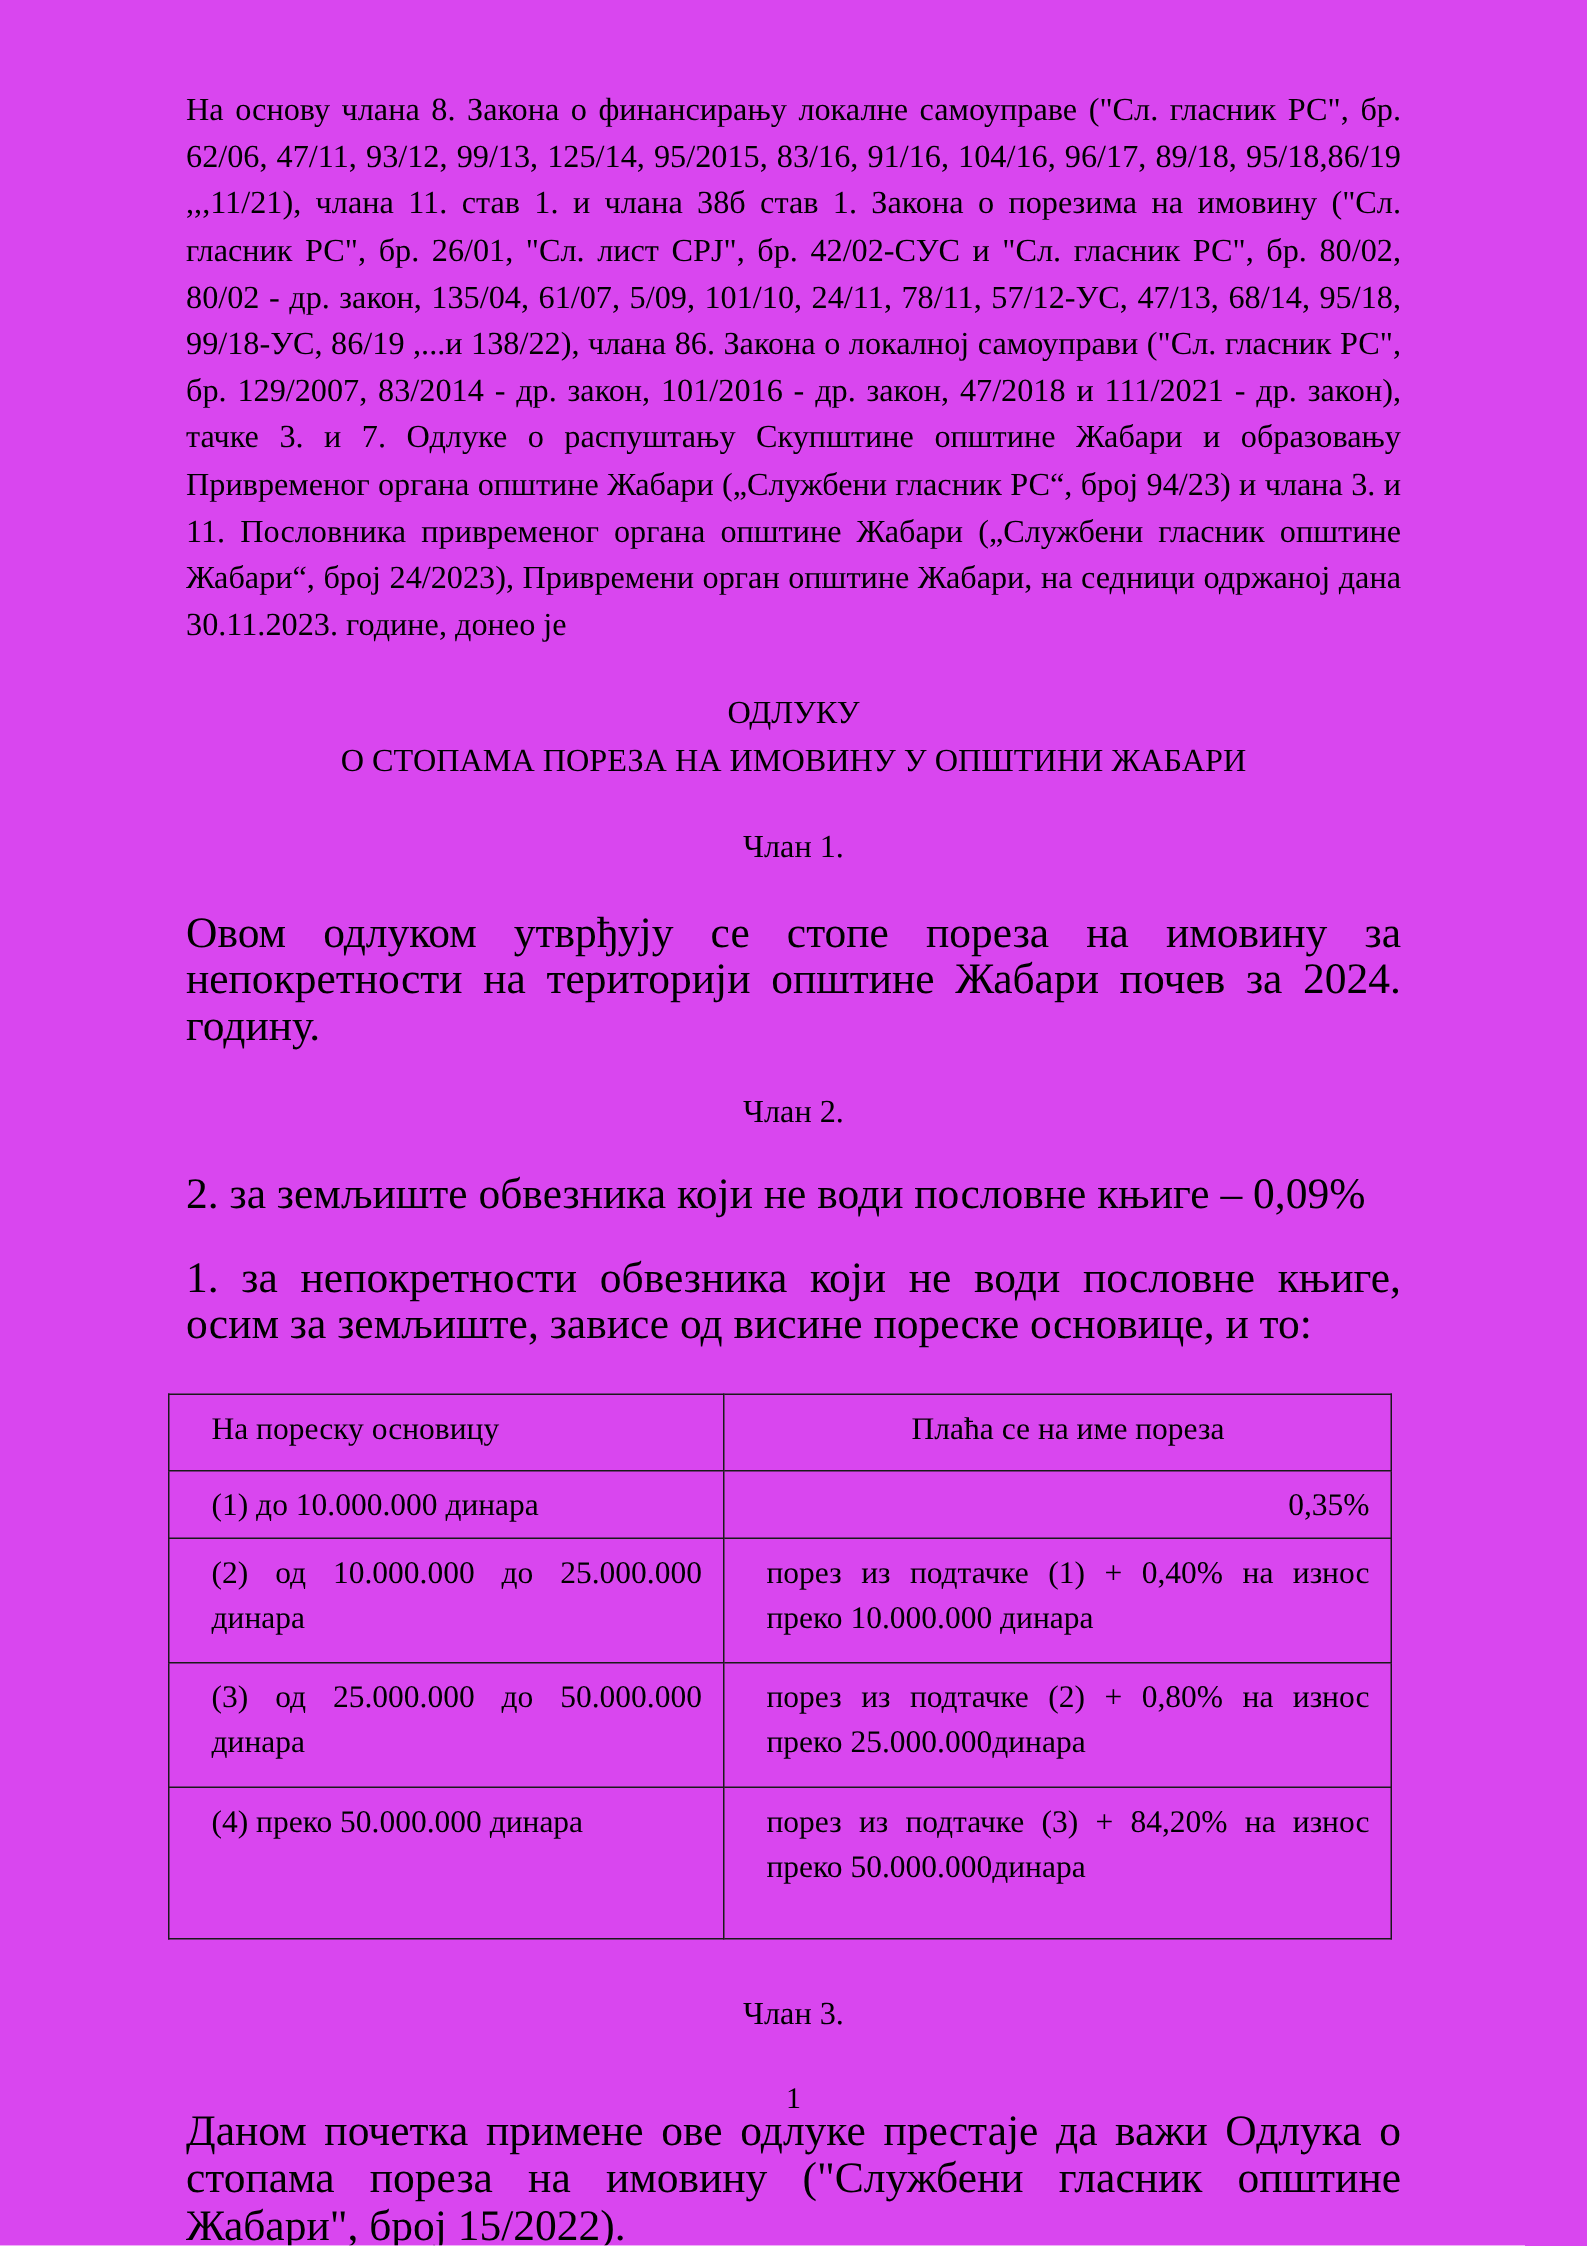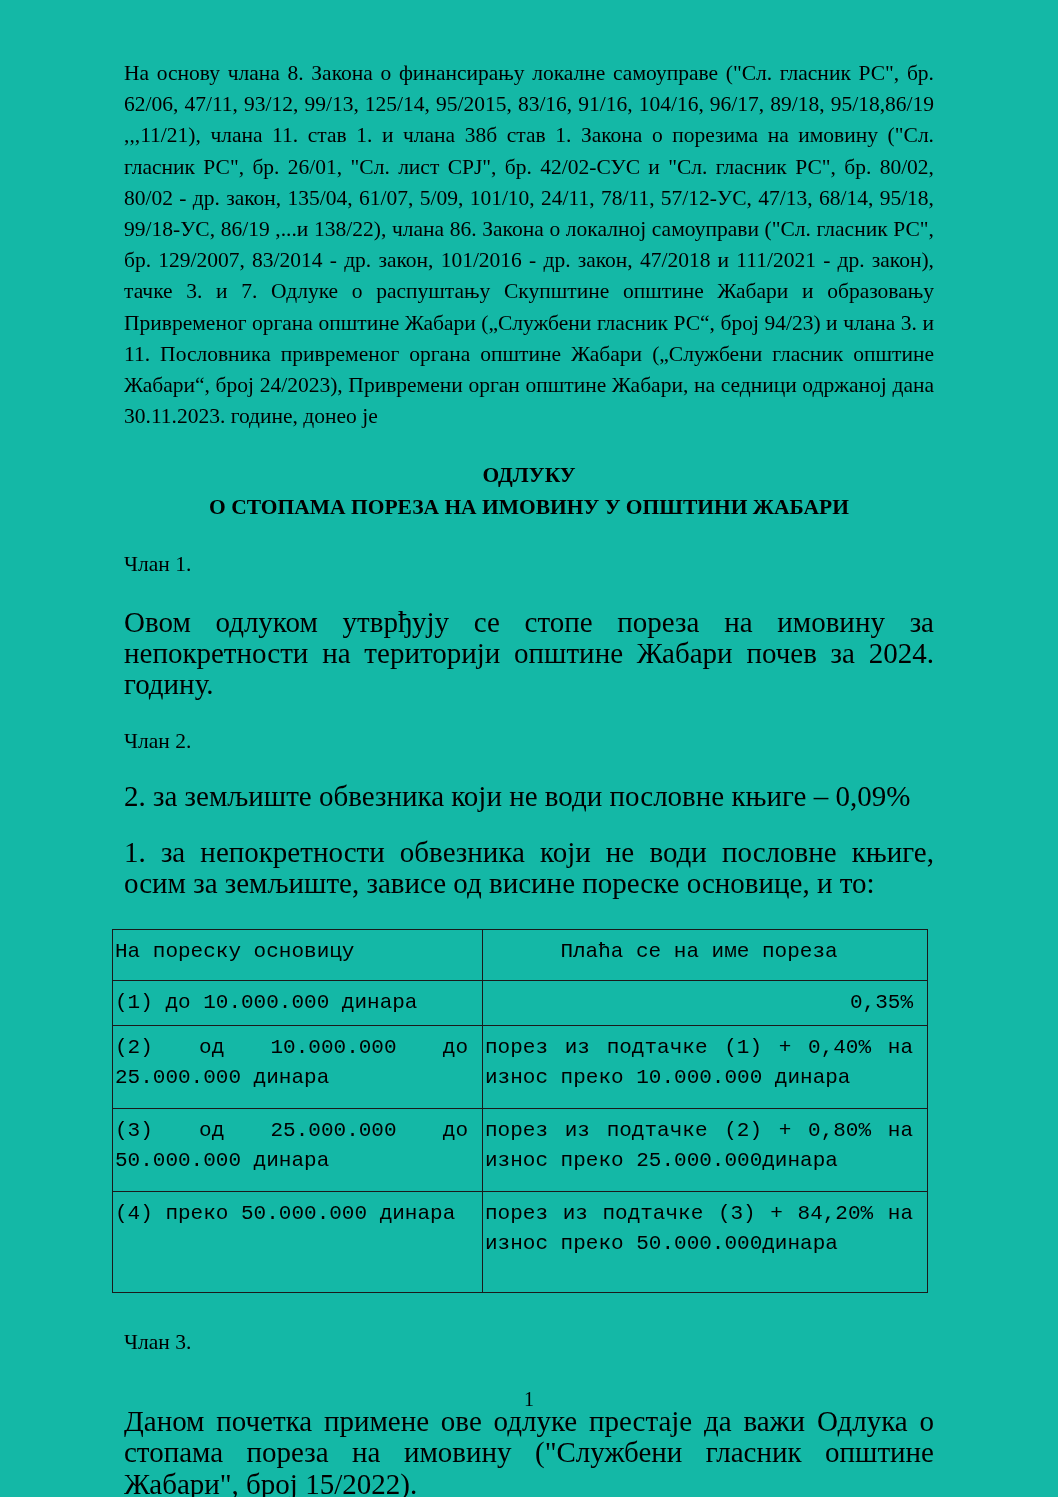--- a/index.html
+++ b/index.html
@@ -10,21 +10,21 @@
   }
   body {
     font-family: "Liberation Serif", "DejaVu Serif", serif;
     color: #000000;
   }
   .page {
     position: relative;
     width: 1058px;
     height: 1497px;
     margin: 0 auto;
-    background: #14b8a6;
+    background: #d946ef;
     box-sizing: border-box;
     overflow: hidden;
   }
   .content {
     position: absolute;
     left: 124px;
     top: 58px;
     width: 810px;
   }
   p {
@@ -38,24 +38,24 @@
     margin-bottom: 0;
   }
   .title-block {
     text-align: center;
     font-weight: bold;
     margin-top: 28px;
   }
   .title-line {
     font-size: 21.5px;
     line-height: 31.5px;
-    font-weight: bold;
+    font-weight: normal;
   }
   .clan {
-    text-align: left;
+    text-align: center;
     margin-top: 26px;
     font-size: 21.5px;
     line-height: 31.2px;
   }
   .body-para {
     text-align: justify;
     margin-top: 26px;
     font-size: 29px;
     line-height: 31.2px;
   }
@@ -67,22 +67,21 @@
     width: 815px;
     margin-top: 30px;
     margin-left: -12px;
     table-layout: fixed;
   }
   table.rates td {
     border: 1.4px solid #1a1a1a;
     font-size: 21px;
     line-height: 30px;
     vertical-align: top;
-    padding: 7px 14px 7px 2px;
-    font-family: Liberation Mono, monospace;
+    padding: 7px 14px 7px 28px;
   }
   table.rates col.c1 { width: 370px; }
   table.rates col.c2 { width: 445px; }
   .cell-head-left {
     text-align: left;
     height: 36px;
   }
   .cell-head-right {
     text-align: center;
     height: 36px;

